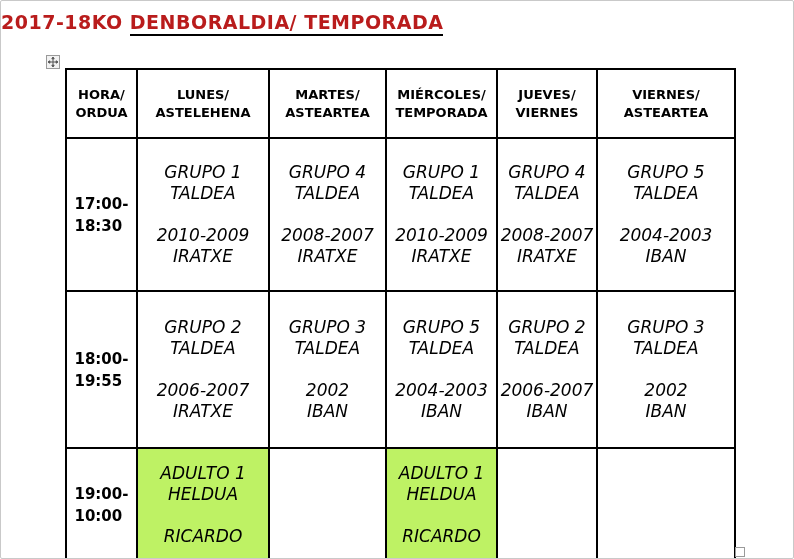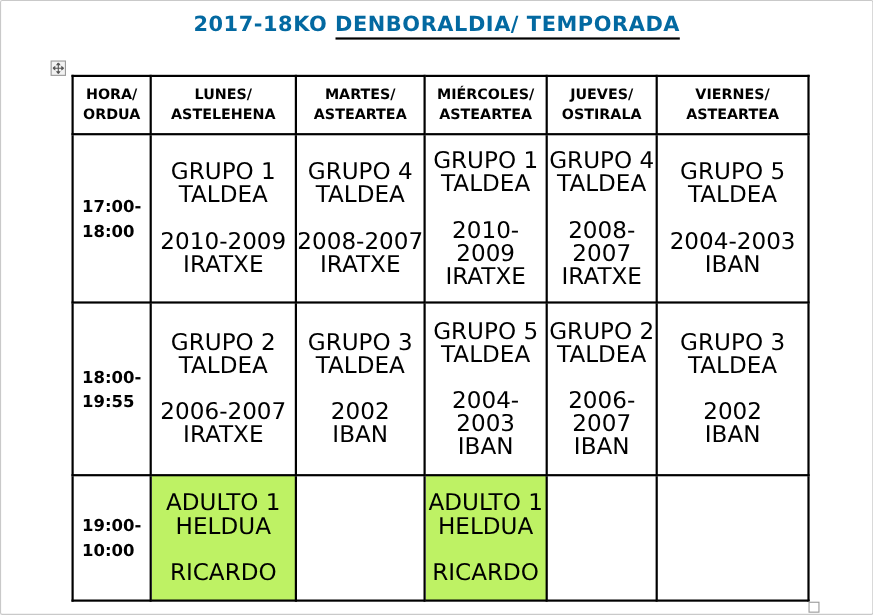--- a/index.html
+++ b/index.html
@@ -15,24 +15,23 @@
     background: #ffffff;
     border: 1px solid #c9c9c9;
     border-radius: 2px;
     overflow: hidden;
   }
   .doc-title {
     position: absolute;
     top: 10px;
     left: 0;
     width: 100%;
-    text-align: center;
     font-size: 19px;
     font-weight: bold;
-    color: #0369a1;
+    color: #b91c1c;
     letter-spacing: 0.5px;
   }
   .doc-title .underlined {
     border-bottom: 2px solid #000000;
     padding-bottom: 1px;
   }
   .move-handle {
     position: absolute;
     left: 45px;
     top: 54px;
@@ -65,43 +64,44 @@
   }
   table.schedule th, table.schedule td {
     border: 2px solid #000000;
     color: #000000;
     text-align: center;
     vertical-align: middle;
     white-space: pre-line;
     padding: 0;
     overflow: hidden;
   }
-  tr.header-row  { height: 53px; }
+  tr.header-row  { height: 69px; }
   tr.row-1       { height: 153px; }
   tr.row-2       { height: 157px; }
   tr.row-3       { height: 114px; }
   th.day-header {
     font-size: 13px;
     font-weight: bold;
     line-height: 18px;
   }
   th.time-cell {
     font-size: 15px;
     font-weight: bold;
     line-height: 22px;
   }
   th.time-cell .time-inner {
     display: inline-block;
     text-align: left;
     white-space: pre-line;
   }
   td.slot-cell {
-    font-size: 21px;
+    font-size: 17px;
     font-weight: normal;
     line-height: 21px;
+    font-style: italic;
   }
   td.shaded {
     background: #bef264;
   }
   .move-handle svg { display: block; }
 </style>
 </head>
 <body>
 
 <div class="page">
@@ -136,31 +136,31 @@
     </colgroup>
     <thead>
       <tr class="header-row">
         <th class="day-header">HORA/
 ORDUA</th>
         <th class="day-header">LUNES/
 ASTELEHENA</th>
         <th class="day-header">MARTES/
 ASTEARTEA</th>
         <th class="day-header">MIÉRCOLES/
-ASTEARTEA</th>
+TEMPORADA</th>
         <th class="day-header">JUEVES/
-OSTIRALA</th>
+VIERNES</th>
         <th class="day-header">VIERNES/
 ASTEARTEA</th>
       </tr>
     </thead>
     <tbody>
       <tr class="row-1">
         <th class="time-cell"><span class="time-inner">17:00-
-18:00</span></th>
+18:30</span></th>
         <td class="slot-cell">GRUPO 1
 TALDEA
 
 2010-2009
 IRATXE</td>
         <td class="slot-cell">GRUPO 4
 TALDEA
 
 2008-2007
 IRATXE</td>

